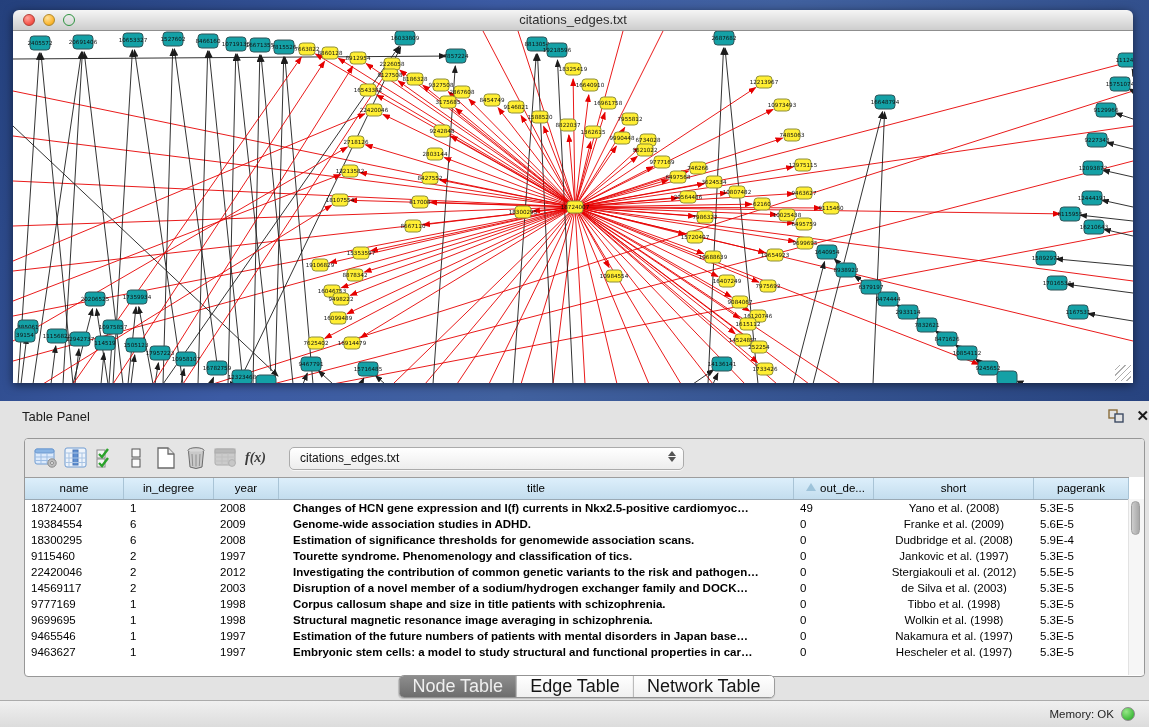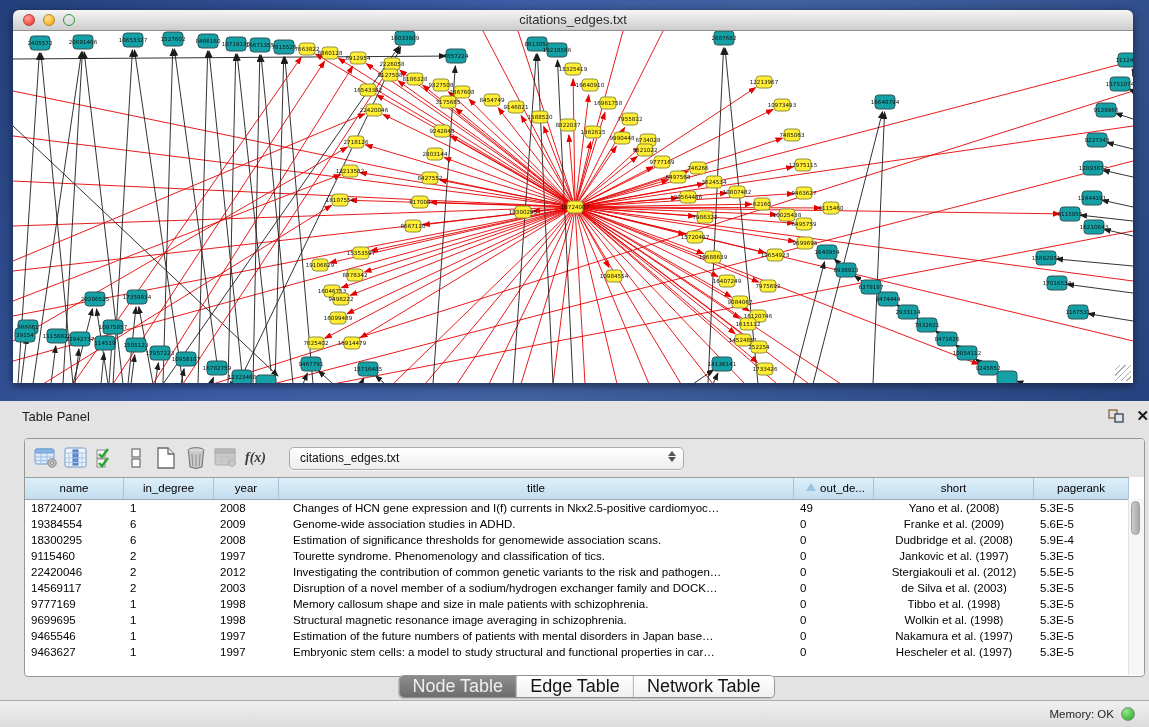--- a/index.html
+++ b/index.html
@@ -45,21 +45,21 @@
     border-top:1px solid #9d9d9d;border-bottom:1px solid #9aa9b4;}
   .th{box-sizing:border-box;font-size:11.5px;line-height:20px;color:#000;text-align:center;
     border-right:1px solid #a9c4d6;overflow:hidden;white-space:nowrap;}
   .tbody .tr{display:flex;height:16px;}
   .td{box-sizing:border-box;font-size:11.5px;line-height:16px;color:#000;
     overflow:hidden;white-space:nowrap;text-align:left;padding-left:6px;}
   .c0{width:99px;}.c1{width:90px;}.c2{width:65px;}.c3{width:515px;}.c4{width:80px;}.c5{width:160px;text-align:center;padding-left:0;}
   .c6{flex:1;}
   .th.c0,.th.c1,.th.c2,.th.c3,.th.c6{padding-left:0;}
   .th.c4{text-align:center;padding-left:4px;}
-  .td.c3{padding-left:14px;}
+  .td.c3{padding-left:14px;font-weight:bold;}
   .sort-tri{display:inline-block;width:0;height:0;margin-right:4px;vertical-align:1px;
     border-left:5px solid transparent;border-right:5px solid transparent;border-bottom:8px solid #9ec3da;
     position:relative;}
   .vscroll{position:absolute;right:0;top:60px;bottom:1px;width:15px;background:#f6f6f6;border-left:1px solid #e2e2e2;}
   .vthumb{position:absolute;left:2px;top:2px;width:9px;height:34px;border-radius:5px;
     background:linear-gradient(90deg,#cdcdcd,#a8a8a8);border:1px solid #9e9e9e;box-sizing:border-box;}
   
   .seg{position:absolute;left:50%;transform:translateX(-50%);top:274px;display:flex;height:21px;
     border:1px solid #939393;border-radius:5px;overflow:hidden;background:#fff;box-shadow:0 1px 1px rgba(0,0,0,.15);}
   .seg-item{padding:0 13px;font-size:18px;line-height:20px;color:#141414;
@@ -916,21 +916,21 @@
               <div class="td c2">2003</div>
               <div class="td c3">Disruption of a novel member of a sodium/hydrogen exchanger family and DOCK…</div>
               <div class="td c4">0</div>
               <div class="td c5">de Silva et al. (2003)</div>
               <div class="td c6">5.3E-5</div>
             </div>
             <div class="tr">
               <div class="td c0">9777169</div>
               <div class="td c1">1</div>
               <div class="td c2">1998</div>
-              <div class="td c3">Memory callosum shape and size in male patients with schizophrenia.</div>
+              <div class="td c3">Corpus callosum shape and size in title patients with schizophrenia.</div>
               <div class="td c4">0</div>
               <div class="td c5">Tibbo et al. (1998)</div>
               <div class="td c6">5.3E-5</div>
             </div>
             <div class="tr">
               <div class="td c0">9699695</div>
               <div class="td c1">1</div>
               <div class="td c2">1998</div>
               <div class="td c3">Structural magnetic resonance image averaging in schizophrenia.</div>
               <div class="td c4">0</div>

